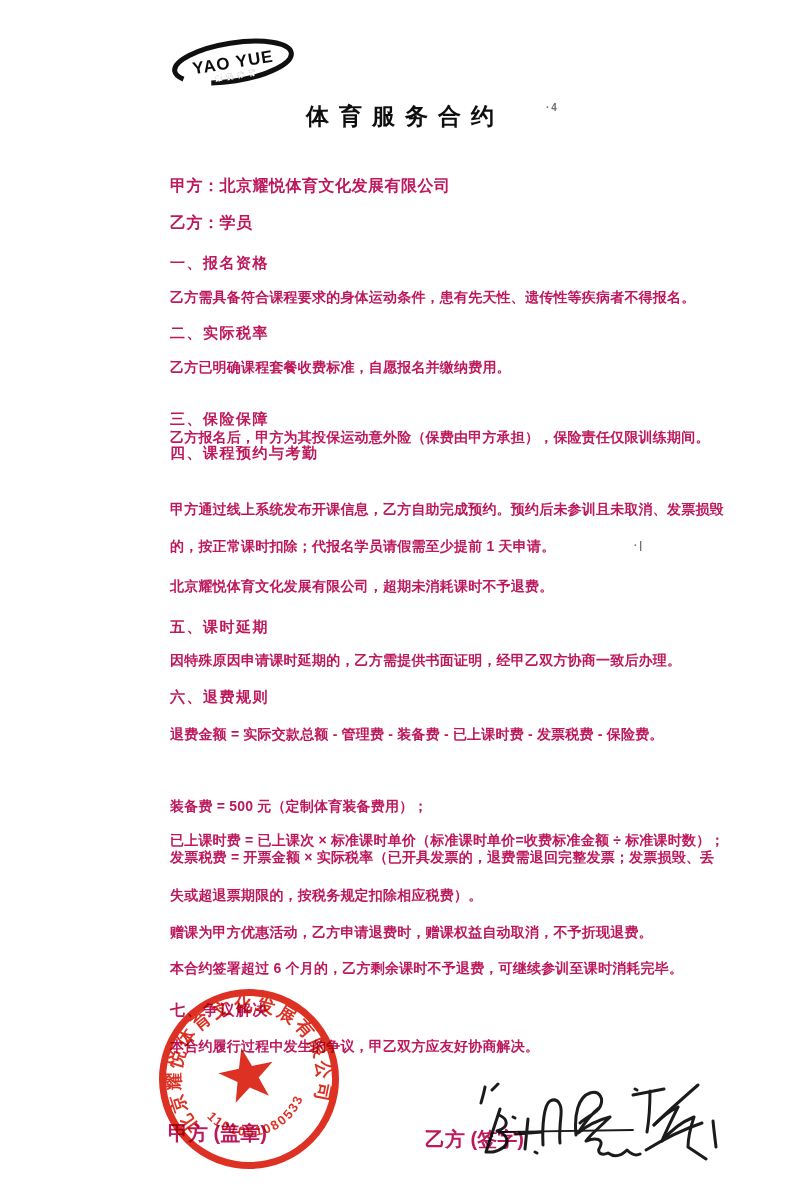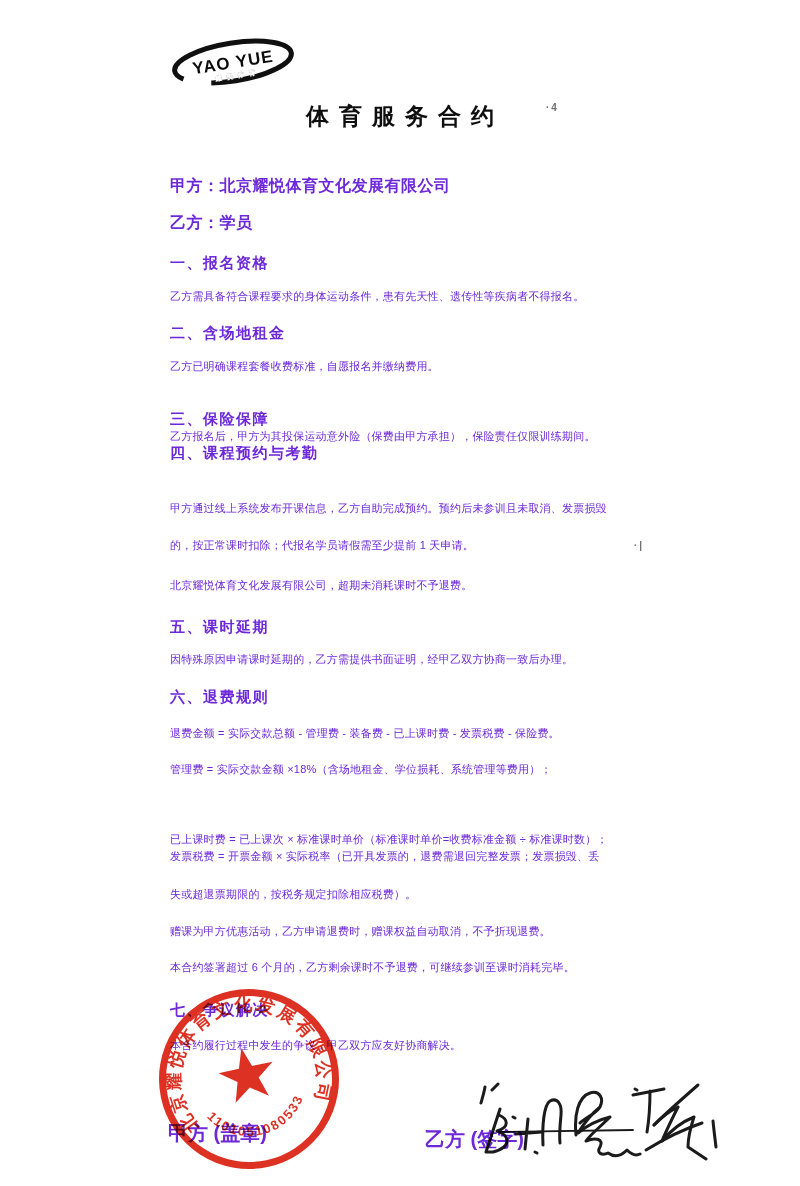--- a/index.html
+++ b/index.html
@@ -1,23 +1,23 @@
 <!DOCTYPE html>
 <html><head>
 <meta charset="utf-8">
 <style>
   html,body{margin:0;padding:0;background:#ffffff;}
   .page{
     position:relative;width:800px;height:1186px;background:#ffffff;overflow:hidden;
     font-family:"Liberation Sans", sans-serif;color:#111;
   }
-  .line{position:absolute;left:170px;white-space:nowrap;color:#6d28d9;text-align:center;}
+  .line{position:absolute;left:170px;white-space:nowrap;color:#be185d;text-align:center;}
   .party{font-size:16px;font-weight:700;letter-spacing:0.5px;}
   .head{font-size:15px;font-weight:700;letter-spacing:1.5px;font-family:Liberation Mono, monospace;}
-  .body{font-size:11px;font-weight:400;letter-spacing:0.2px;}
+  .body{font-size:14px;font-weight:700;letter-spacing:0.2px;}
   .siglabel{font-size:20px;font-weight:700;margin-top:14px;}
   .title{
     position:absolute;top:95px;left:0;width:100%;text-align:center;
     font-size:23px;font-weight:700;letter-spacing:10px;text-indent:10px;color:#0e0e0e;margin-top:6px;
   }
   .artifact{position:absolute;color:#6f6f6f;font-size:10px;font-weight:600;letter-spacing:2px;}
   .logo{position:absolute;top:34px;left:168px;width:130px;height:58px;}
   .stamp{position:absolute;top:982px;left:152px;width:196px;height:196px;mix-blend-mode:multiply;opacity:0.92;}
   .signature{position:absolute;top:1055px;left:450px;width:290px;height:125px;mix-blend-mode:multiply;}
 </style>
@@ -38,38 +38,38 @@
 
   <div class="title">体育服务合约</div>
   <div class="artifact" style="top:102px;left:546px">·4</div>
 
   <div class="line party" style="top:176px">甲方：北京耀悦体育文化发展有限公司</div>
   <div class="line party" style="top:213px">乙方：学员</div>
 
   <div class="line head" style="top:254px">一、报名资格</div>
   <div class="line body" style="top:289px">乙方需具备符合课程要求的身体运动条件，患有先天性、遗传性等疾病者不得报名。</div>
 
-  <div class="line head" style="top:324px">二、含场地租金</div>
+  <div class="line head" style="top:324px">二、实际税率</div>
   <div class="line body" style="top:359px">乙方已明确课程套餐收费标准，自愿报名并缴纳费用。</div>
 
   <div class="line head" style="top:410px">三、保险保障</div>
   <div class="line body" style="top:429px">乙方报名后，甲方为其投保运动意外险（保费由甲方承担），保险责任仅限训练期间。</div>
 
   <div class="line head" style="top:444px">四、课程预约与考勤</div>
   <div class="line body" style="top:501px">甲方通过线上系统发布开课信息，乙方自助完成预约。预约后未参训且未取消、发票损毁</div>
   <div class="line body" style="top:538px">的，按正常课时扣除；代报名学员请假需至少提前 1 天申请。</div>
   <div class="artifact" style="top:540px;left:634px">·|</div>
   <div class="line body" style="top:578px">北京耀悦体育文化发展有限公司，超期未消耗课时不予退费。</div>
 
   <div class="line head" style="top:618px">五、课时延期</div>
   <div class="line body" style="top:652px">因特殊原因申请课时延期的，乙方需提供书面证明，经甲乙双方协商一致后办理。</div>
 
   <div class="line head" style="top:688px">六、退费规则</div>
   <div class="line body" style="top:726px">退费金额 = 实际交款总额 - 管理费 - 装备费 - 已上课时费 - 发票税费 - 保险费。</div>
-  <div class="line body" style="top:762px">管理费 = 实际交款金额 ×18%（含场地租金、学位损耗、系统管理等费用）；</div>
+  <div class="line body" style="top:798px">装备费 = 500 元（定制体育装备费用）；</div>
   <div class="line body" style="top:832px">已上课时费 = 已上课次 × 标准课时单价（标准课时单价=收费标准金额 ÷ 标准课时数）；</div>
   <div class="line body" style="top:849px">发票税费 = 开票金额 × 实际税率（已开具发票的，退费需退回完整发票；发票损毁、丢</div>
   <div class="line body" style="top:887px">失或超退票期限的，按税务规定扣除相应税费）。</div>
   <div class="line body" style="top:924px">赠课为甲方优惠活动，乙方申请退费时，赠课权益自动取消，不予折现退费。</div>
   <div class="line body" style="top:960px">本合约签署超过 6 个月的，乙方剩余课时不予退费，可继续参训至课时消耗完毕。</div>
 
   <div class="line head" style="top:1001px">七、争议解决</div>
   <div class="line body" style="top:1038px">本合约履行过程中发生的争议，甲乙双方应友好协商解决。</div>
 
   <div class="line siglabel" style="top:1106px;left:168px">甲方 (盖章)</div>

